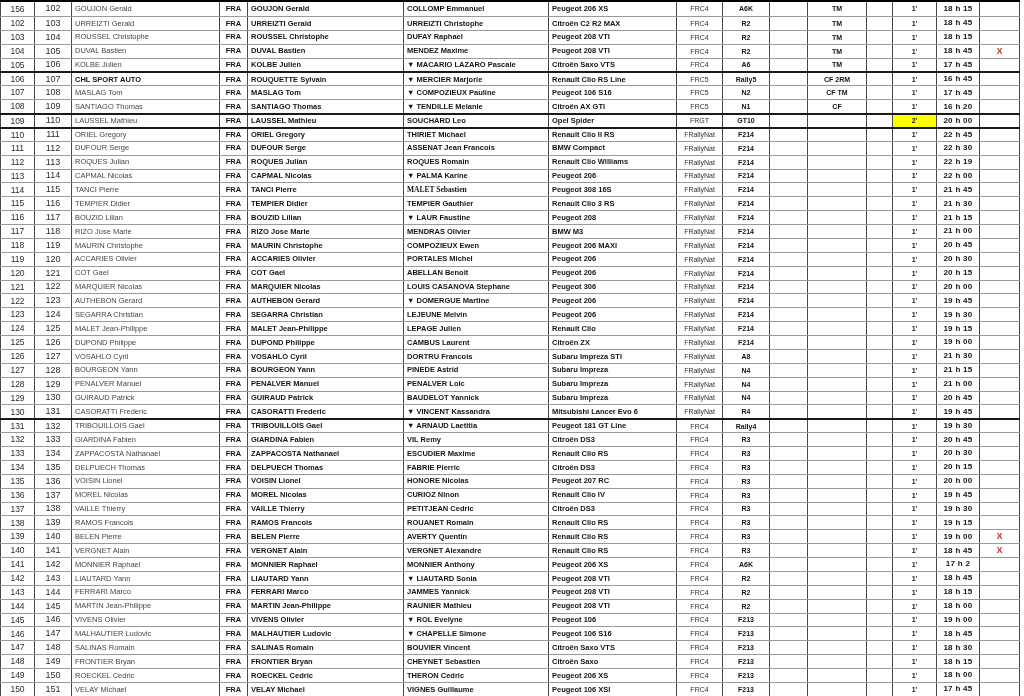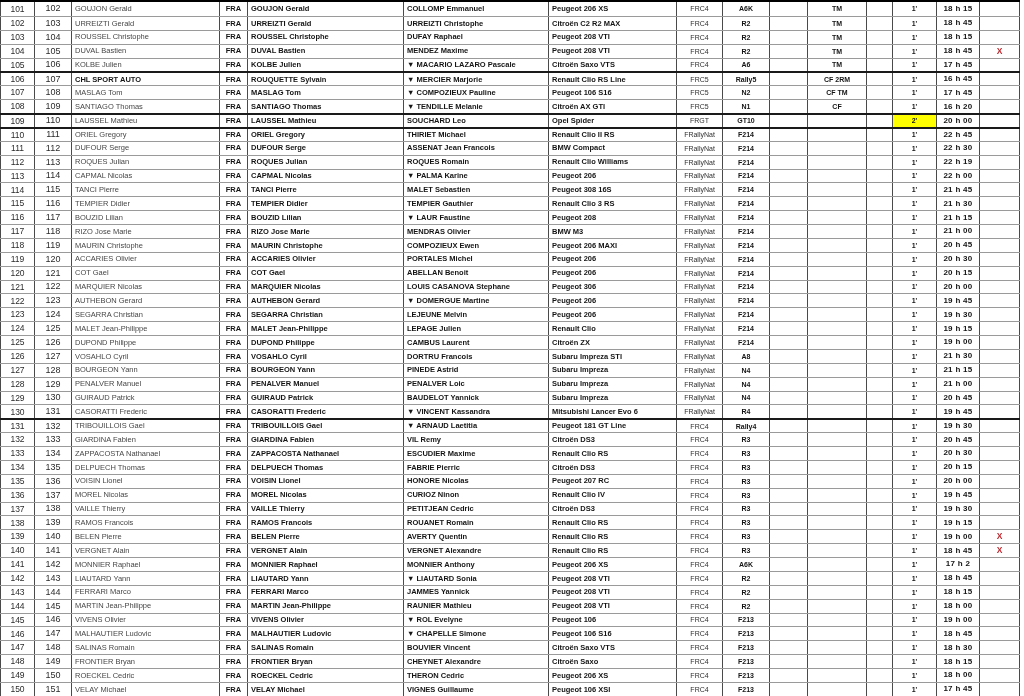--- a/index.html
+++ b/index.html
@@ -36,21 +36,21 @@
   .c-gap.hl{background:#ffff00;}
   .c-time{justify-content:center;font-weight:bold;font-size:8px;letter-spacing:.3px;}
   .c-cross{justify-content:center;font-weight:bold;font-size:8.5px;color:#c0272d;}
 </style>
 </head>
 <body>
 
 <div class="page">
   <div class="entry-table">
       <div class="row">
-        <div class="cell c-pos" style="width: 35px;">101</div>
+        <div class="cell c-pos" style="width: 35px;">156</div>
         <div class="cell c-num" style="width: 37px;">102</div>
         <div class="cell c-entrant" style="width: 148px;">GOUJON Gerald</div>
         <div class="cell c-nat" style="width: 28px;">FRA</div>
         <div class="cell c-driver" style="width: 156px;">GOUJON Gerald</div>
         <div class="cell c-codriver" style="width: 145px;">COLLOMP Emmanuel</div>
         <div class="cell c-car" style="width: 128px;">Peugeot 206 XS</div>
         <div class="cell c-class" style="width: 46px;">FRC4</div>
         <div class="cell c-group" style="width: 47px;">A6K</div>
         <div class="cell c-blank" style="width: 38px;"></div>
         <div class="cell c-tm" style="width: 59px;">TM</div>
@@ -262,21 +262,21 @@
         <div class="cell c-gap" style="width: 44px;">1'</div>
         <div class="cell c-time" style="width: 43px;">22 h 00</div>
         <div class="cell c-cross" style="width: 40px;"></div>
       </div>
       <div class="row">
         <div class="cell c-pos" style="width: 35px;">114</div>
         <div class="cell c-num" style="width: 37px;">115</div>
         <div class="cell c-entrant" style="width: 148px;">TANCI Pierre</div>
         <div class="cell c-nat" style="width: 28px;">FRA</div>
         <div class="cell c-driver" style="width: 156px;">TANCI Pierre</div>
-        <div class="cell c-codriver" style="width: 145px;">MALET Sebastien</div>
+        <div class="cell c-codriver" style="width: 145px; font-family: Liberation Serif, serif;">MALET Sebastien</div>
         <div class="cell c-car" style="width: 128px;">Peugeot 308 16S</div>
         <div class="cell c-class" style="width: 46px;">FRallyNat</div>
         <div class="cell c-group" style="width: 47px;">F214</div>
         <div class="cell c-blank" style="width: 38px;"></div>
         <div class="cell c-tm" style="width: 59px;"></div>
         <div class="cell c-blank" style="width: 26px;"></div>
         <div class="cell c-gap" style="width: 44px;">1'</div>
         <div class="cell c-time" style="width: 43px;">21 h 45</div>
         <div class="cell c-cross" style="width: 40px;"></div>
       </div>
@@ -840,21 +840,21 @@
         <div class="cell c-gap" style="width: 44px;">1'</div>
         <div class="cell c-time" style="width: 43px;">18 h 30</div>
         <div class="cell c-cross" style="width: 40px;"></div>
       </div>
       <div class="row">
         <div class="cell c-pos" style="width: 35px;">148</div>
         <div class="cell c-num" style="width: 37px;">149</div>
         <div class="cell c-entrant" style="width: 148px;">FRONTIER Bryan</div>
         <div class="cell c-nat" style="width: 28px;">FRA</div>
         <div class="cell c-driver" style="width: 156px;">FRONTIER Bryan</div>
-        <div class="cell c-codriver" style="width: 145px;">CHEYNET Alexandre</div>
+        <div class="cell c-codriver" style="width: 145px;">CHEYNET Sebastien</div>
         <div class="cell c-car" style="width: 128px;">Citroën Saxo</div>
         <div class="cell c-class" style="width: 46px;">FRC4</div>
         <div class="cell c-group" style="width: 47px;">F213</div>
         <div class="cell c-blank" style="width: 38px;"></div>
         <div class="cell c-tm" style="width: 59px;"></div>
         <div class="cell c-blank" style="width: 26px;"></div>
         <div class="cell c-gap" style="width: 44px;">1'</div>
         <div class="cell c-time" style="width: 43px;">18 h 15</div>
         <div class="cell c-cross" style="width: 40px;"></div>
       </div>

